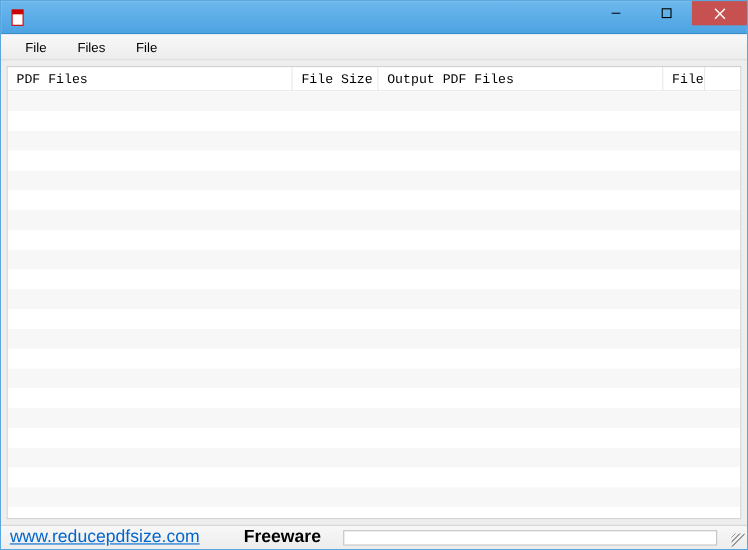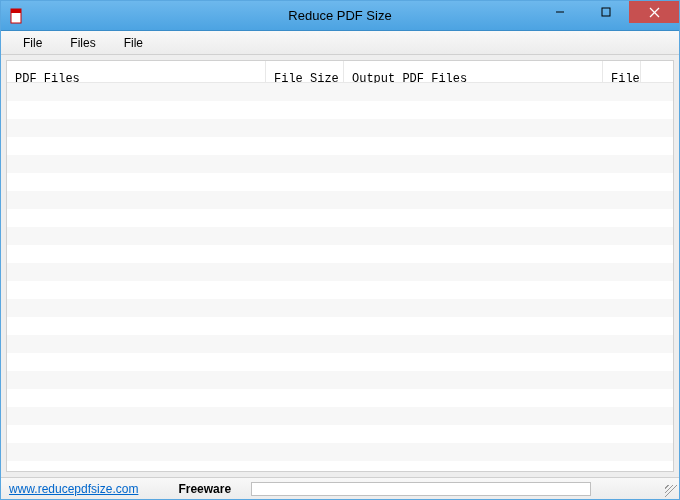--- a/index.html
+++ b/index.html
@@ -104,21 +104,21 @@
       flex-direction: column;
     }
     .table-header {
       display: flex;
       height: 22px;
       border-bottom: 1px solid #e8e8e8;
     }
     .table-header-cell {
       font-family: "Courier New", monospace;
       font-size: 12px;
-      padding: 18px 8px;
+      padding: 3px 8px;
       border-right: 1px solid #e8e8e8;
       white-space: nowrap;
       overflow: hidden;
       display: flex;
       align-items: center;
     }
     .col-1 { width: 259px; }
     .col-2 { width: 78px; }
     .col-3 { width: 259px; }
     .col-4 { width: 38px; }
@@ -137,21 +137,21 @@
     .table-row:nth-child(even) {
       background: #fff;
     }
     .statusbar {
       height: 22px;
       background: linear-gradient(to bottom, #f8f8f8, #ececec);
       border-top: 1px solid #d0d0d0;
       display: flex;
       align-items: center;
       padding: 0 8px;
-      font-size: 12px;
+      font-size: 16px;
     }
     .status-link {
       color: #0066cc;
       text-decoration: underline;
       cursor: pointer;
       margin-right: 40px;
     }
     .status-text {
       color: #000;
       font-weight: bold;
@@ -189,21 +189,20 @@
 
 <div class="window">
 
   <div class="titlebar">
     <div class="titlebar-icon">
       <svg width="16" height="16" viewBox="0 0 16 16">
         <rect x="2" y="1" width="10" height="14" fill="#fff" stroke="#c00" stroke-width="1"></rect>
         <rect x="2" y="1" width="10" height="4" fill="#c00"></rect>
       </svg>
     </div>
-    <div class="titlebar-title">Reduce PDF Size</div>
     <div class="window-controls">
       <div class="win-btn">
         <svg width="10" height="10" viewBox="0 0 10 10">
             <line x1="1" y1="5" x2="9" y2="5" stroke="#000" stroke-width="1"></line>
           </svg>
       </div>
       <div class="win-btn">
         <svg width="10" height="10" viewBox="0 0 10 10">
             <rect x="1" y="1" width="8" height="8" fill="none" stroke="#000" stroke-width="1"></rect>
           </svg>

